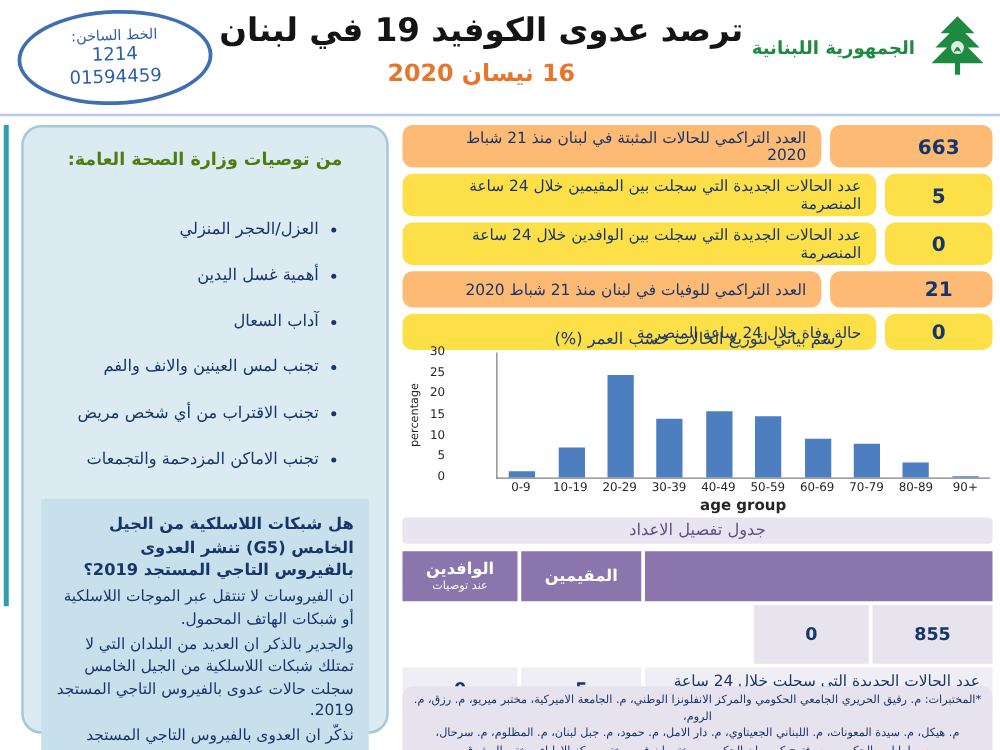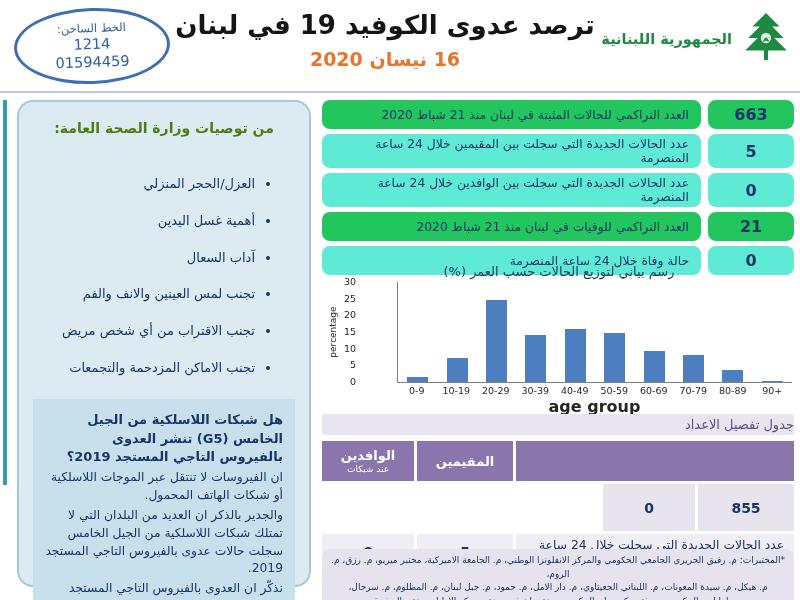--- a/index.html
+++ b/index.html
@@ -34,43 +34,43 @@
   .qa-q{font-weight:bold;font-size:13px;line-height:1.45;}
   .qa-a{font-size:12.3px;line-height:1.45;margin-top:2px;}
 
   
   .stats{left:322px;top:100px;width:472px;display:flex;flex-direction:column;gap:5px;}
   .stat-row{display:flex;gap:7px;min-height:29px;}
   .value-cell{width:86px;border-radius:8px;display:flex;align-items:center;justify-content:center;
               font-size:16px;font-weight:bold;color:#16356b;flex:none;}
   .label-cell{flex:1;border-radius:8px;padding:3px 12px;font-size:12.3px;color:#16356b;
               display:flex;align-items:center;text-align:right;}
-  .cell-dark{background:#22c55e;}
-  .cell-light{background:#5eead4;}
+  .cell-dark{background:#fdba74;padding-left:44px;}
+  .cell-light{background:#fde047;}
 
   
   .chart{left:326px;top:264px;width:466px;height:148px;direction:ltr;}
   .chart-title{direction:rtl;text-align:center;color:#1f3864;font-size:13px;margin-bottom:3px;}
   .chart-body{display:flex;align-items:flex-start;}
   .y-axis-label{width:13px;height:100px;display:flex;align-items:center;justify-content:center;}
   .y-axis-label span{transform:rotate(-90deg);font-size:9px;color:#262626;white-space:nowrap;}
   .y-axis{position:relative;width:20px;height:100px;}
   .ytick{position:absolute;right:3px;font-size:9.5px;color:#262626;}
   .plot-col{flex:1;margin-left:38px;}
   .plot{height:100px;border-left:1px solid #808080;border-bottom:1px solid #808080;
         display:flex;align-items:flex-end;}
   .bar-slot{flex:1;display:flex;justify-content:center;align-items:flex-end;height:100%;}
   .bar{width:21px;}
   .x-ticks{display:flex;margin-top:2px;}
   .x-ticks span{flex:1;text-align:center;font-size:9.5px;color:#262626;}
-  .x-axis-label{text-align:center;font-size:16px;font-weight:bold;color:#262626;margin-top:1px;}
+  .x-axis-label{text-align:center;font-size:12px;font-weight:bold;color:#262626;margin-top:1px;}
 
   
   .details-band{left:322px;top:414px;width:472px;height:21px;background:#e9e5f0;border-radius:3px;
-                color:#5f4e8a;font-size:13px;line-height:21px;}
+                color:#5f4e8a;font-size:13px;text-align:center;line-height:21px;}
   .details-table{left:322px;top:441px;width:472px;display:flex;flex-direction:column;gap:3px;}
   .t-row{display:flex;gap:3px;}
   .t-label{flex:1;}
   .t-res{width:96px;flex:none;}
   .t-arr{width:92px;flex:none;}
   .th{background:#8a76ac;color:#fff;height:40px;display:flex;flex-direction:column;
       align-items:center;justify-content:center;}
   .th .col-main{font-weight:bold;font-size:13px;}
   .th .col-sub{font-size:9px;margin-top:1px;}
   .td{display:flex;align-items:center;justify-content:center;color:#16356b;}
@@ -227,21 +227,21 @@
   <div class="abs details-band">جدول تفصيل الاعداد</div>
 
   <div class="abs details-table" dir="rtl">
     <div class="t-row">
       <div class="th t-label"></div>
       <div class="th t-res">
         <span class="col-main">المقيمين</span>
       </div>
       <div class="th t-arr">
         <span class="col-main">الوافدين</span>
-        <span class="col-sub">عند شبكات</span>
+        <span class="col-sub">عند توصيات</span>
       </div>
     </div>
     <div class="t-row row-a">
       <div class="td val t-res">855</div>
       <div class="td val t-arr">0</div>
     </div>
     <div class="t-row row-b">
       <div class="td lbl t-label">عدد الحالات الجديدة التي سجلت خلال 24 ساعة المنصرمة</div>
       <div class="td val t-res">5</div>
       <div class="td val t-arr">0</div>

